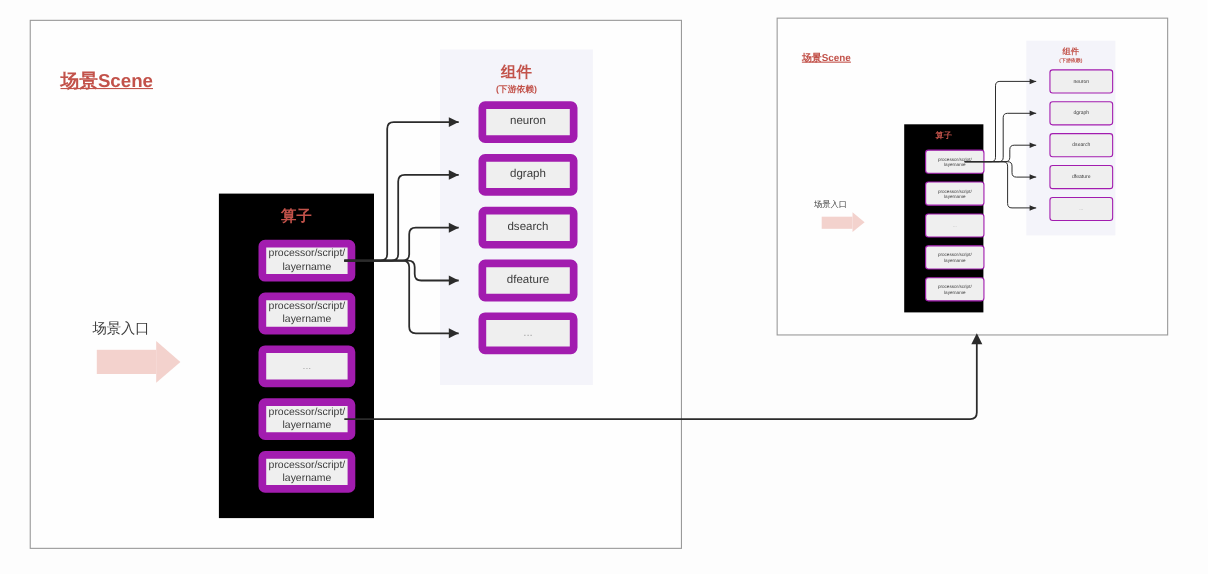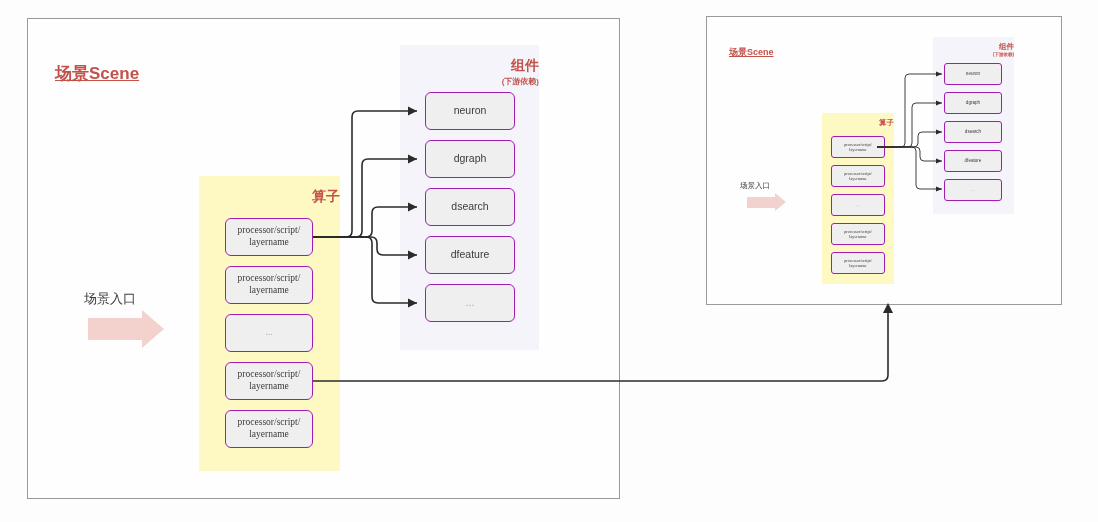--- a/index.html
+++ b/index.html
@@ -72,64 +72,65 @@
     position: absolute;
     left: 28px; top: -4px;
     width: 0; height: 0;
     border-top: 9.5px solid transparent;
     border-bottom: 9.5px solid transparent;
     border-left: 11px solid #f3d2cd;
   }
 
   
   .column-region { position: absolute; box-sizing: border-box; }
-  .region-operator  { background: #fef9c3; font-family: Liberation Serif, serif; }
+  .region-operator  { background: #000000; }
   .region-component { background: #f4f4fa; }
 
   #operator-region-left  { left: 199px; top: 176px; width: 141px; height: 295px; }
   #component-region-left { left: 400px; top: 45px;  width: 139px; height: 305px; }
   #operator-region-right  { left: 822px; top: 113px; width: 72px;  height: 171px; }
   #component-region-right { left: 933px; top: 37px;  width: 81px;  height: 177px; }
 
   .column-title {
     position: absolute;
     color: #c2524a;
     font-weight: bold;
     white-space: nowrap;
-    text-align: right;
+    text-align: center;
     width: 100%;
   }
   .column-subtitle {
     position: absolute;
     color: #c2524a;
     font-weight: bold;
     white-space: nowrap;
-    text-align: right;
+    text-align: center;
     width: 100%;
   }
   #operator-title-left   { top: 12px; font-size: 14px; }
   #component-title-left  { top: 12px; font-size: 14px; }
   #component-subtitle-left { top: 31px; font-size: 8px; }
   #operator-title-right  { top: 5px; font-size: 7.5px; }
   #component-title-right { top: 5px; font-size: 7.5px; }
   #component-subtitle-right { top: 15px; font-size: 4.5px; }
 
   
   .node-box {
     position: absolute;
     background: #efefef;
-    border: 1px solid #a21caf;
+    border: 7px solid #a21caf;
     border-radius: 6px;
     color: #3b3b3b;
     display: flex;
     align-items: center;
     justify-content: center;
     text-align: center;
     box-sizing: border-box;
     line-height: 1.25;
+    margin-left: 10px;
   }
   .node-box.small { border-radius: 3px; border-width: 0.6px; }
   .node-box .ellipsis { color: #a8a8a8; }
 
   
   #operator-region-left .node-box {
     left: 26px; width: 88px; height: 38px; font-size: 9.5px;
   }
   
   #component-region-left .node-box {

